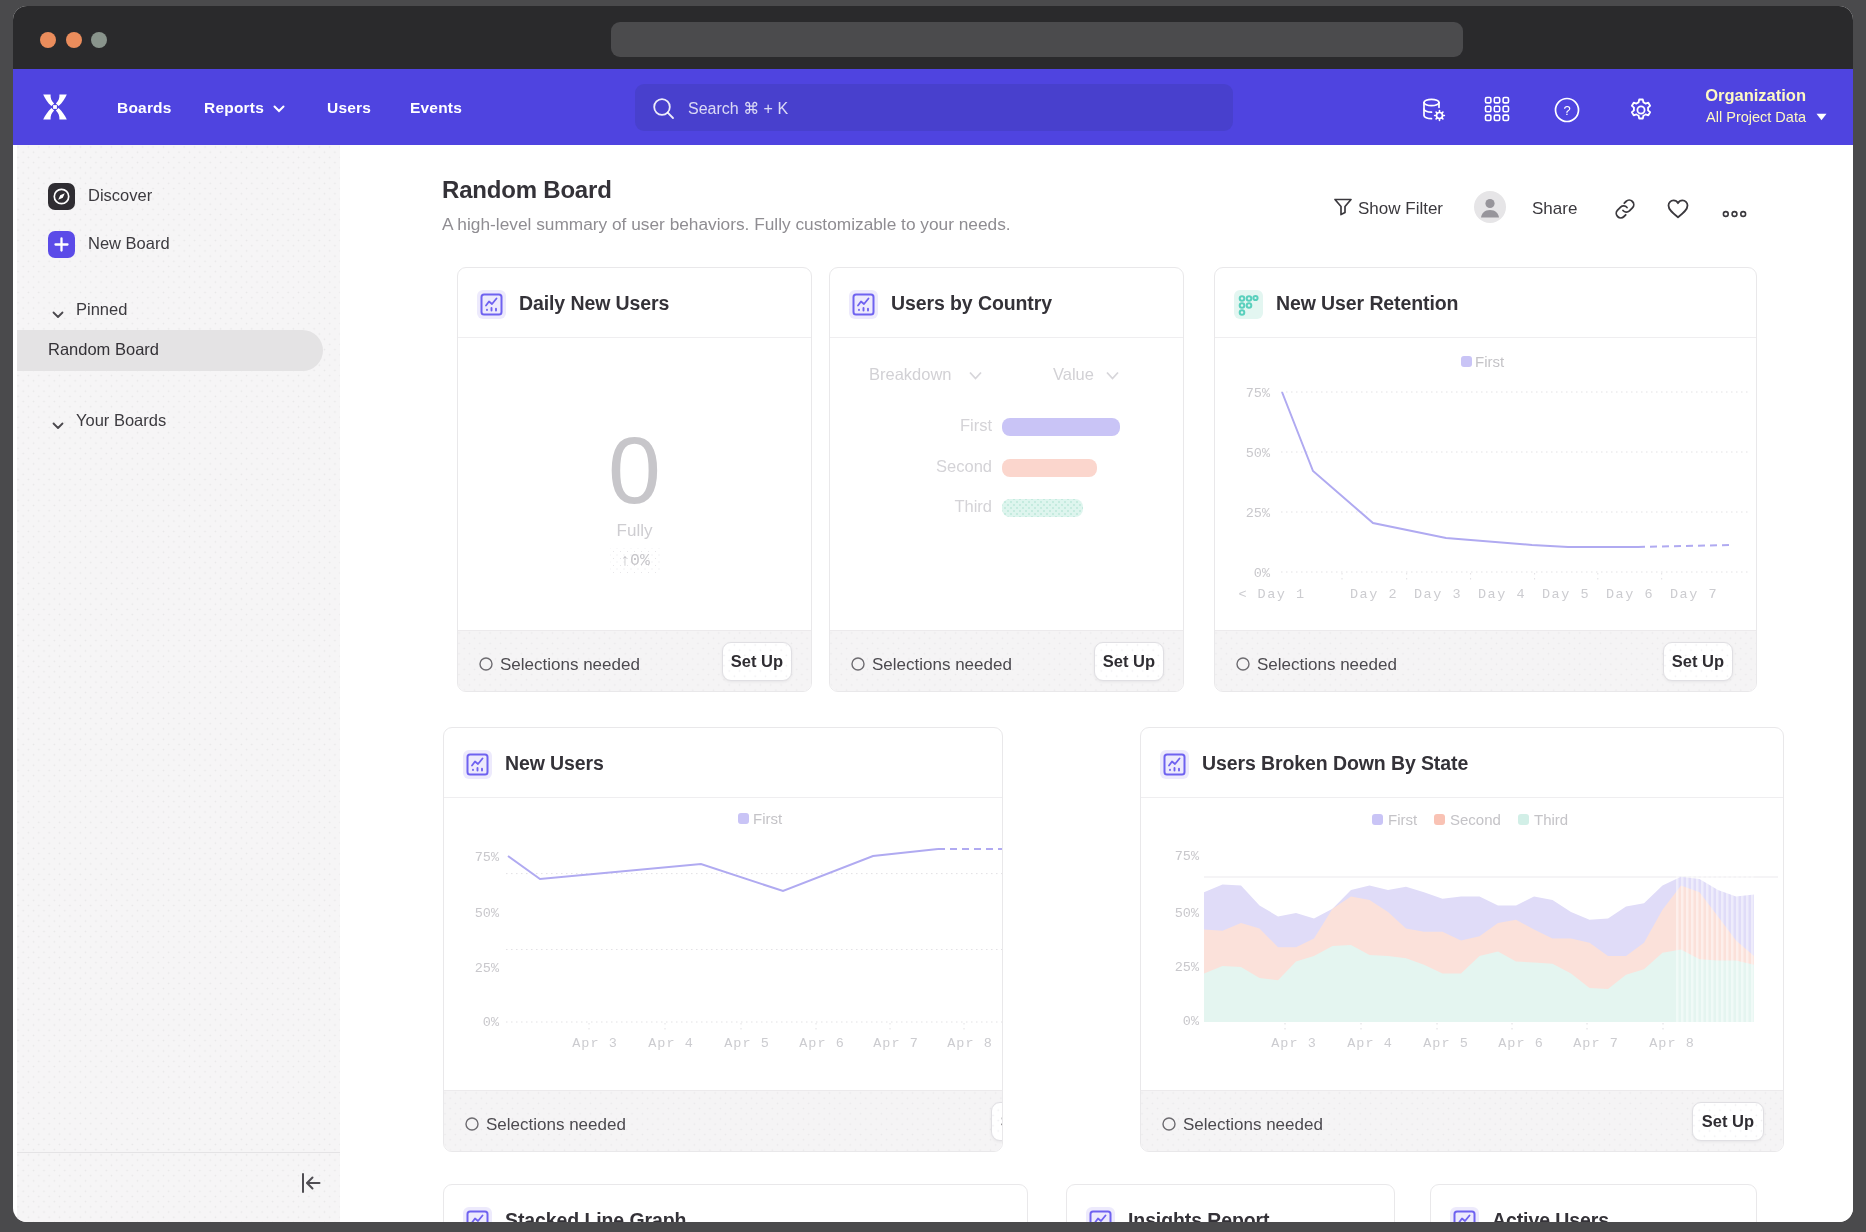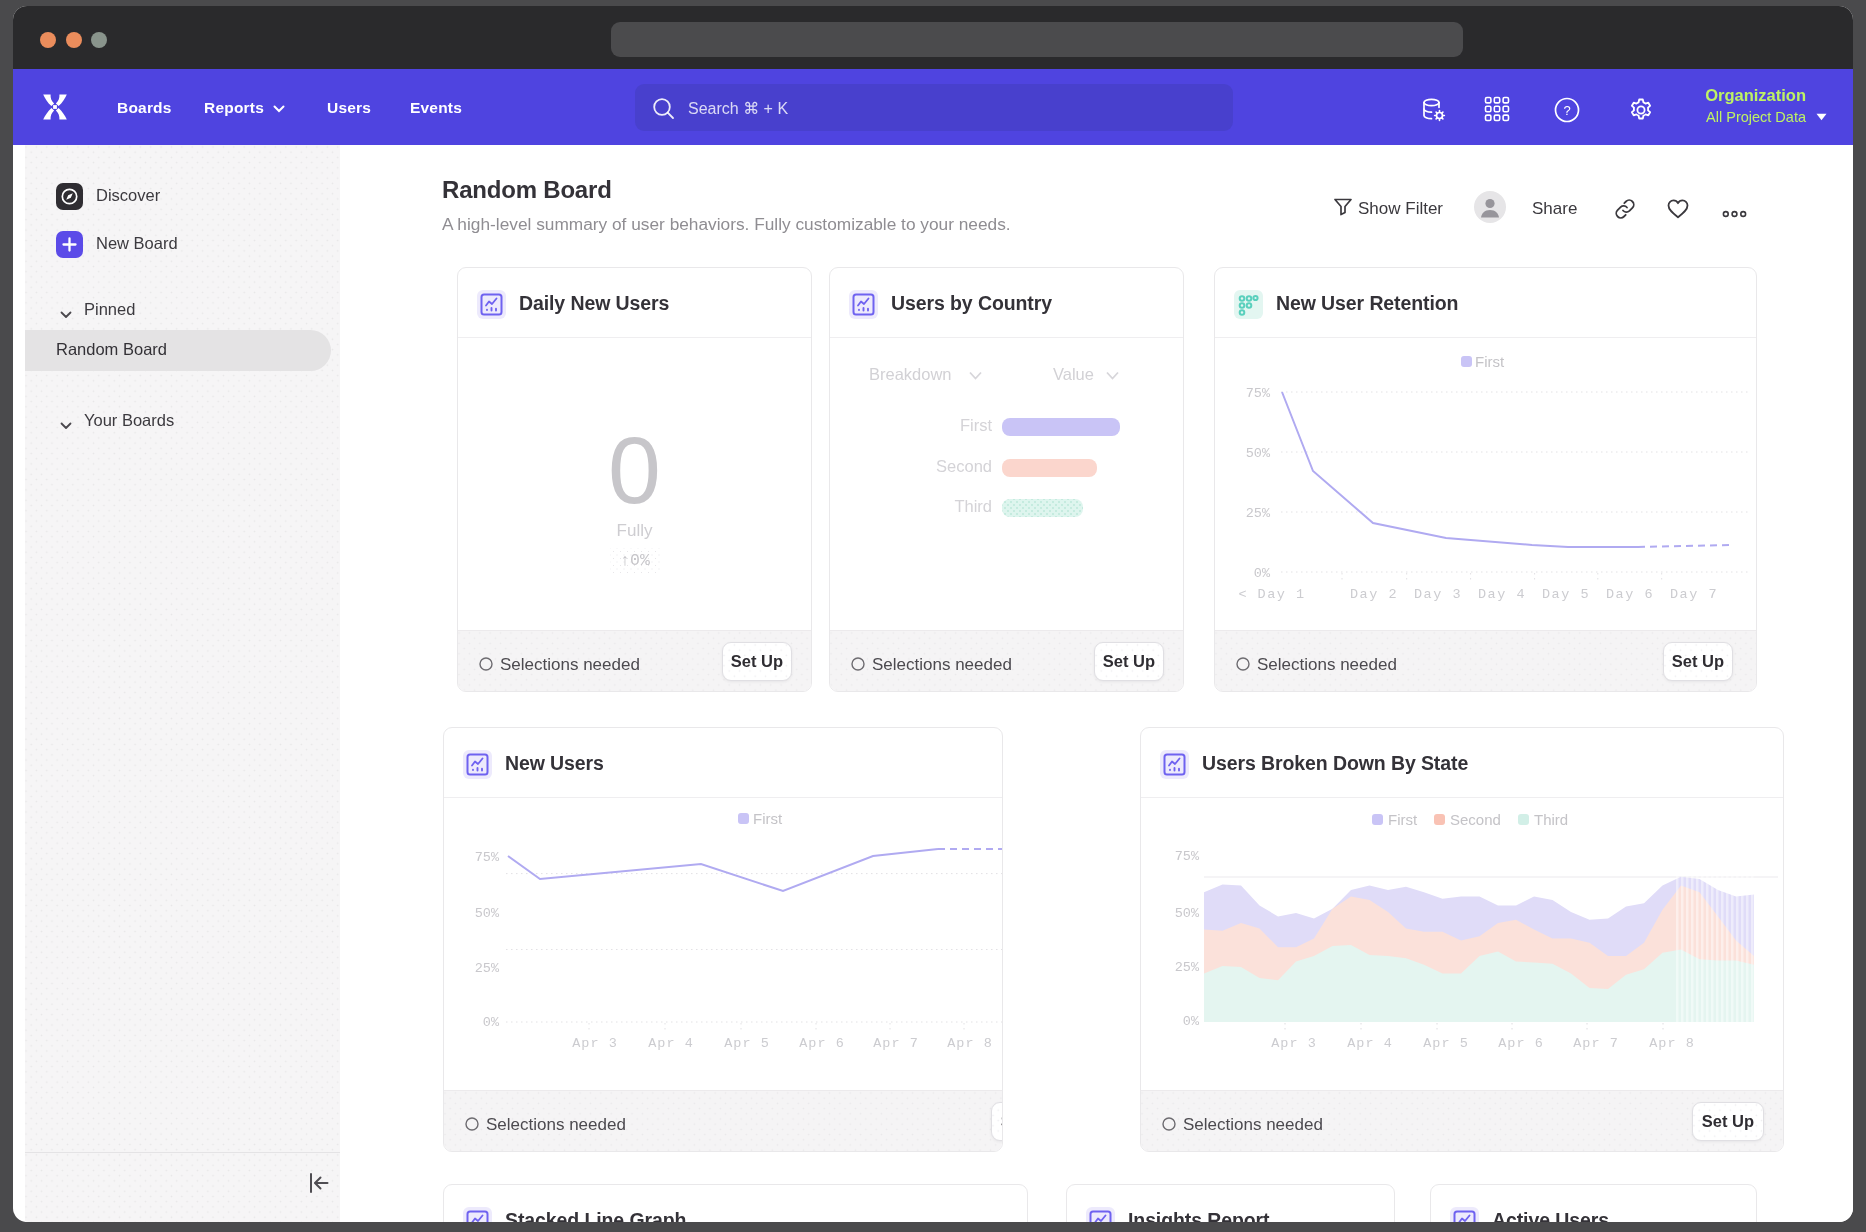--- a/index.html
+++ b/index.html
@@ -6,21 +6,21 @@
   html,body { width:1866px; height:1232px; overflow:hidden; }
   body { background:#4a4a4c; font-family:"Liberation Sans", sans-serif; position:relative; }
   .abs { position:absolute; }
   .window { left:13px; top:6px; width:1840px; height:1216px; border-radius:14px; background:#fff; overflow:hidden; }
   .titlebar { left:0; top:0; width:100%; height:63px; background:#2a2a2c; }
   .tl { border-radius:50%; width:16px; height:16px; top:26px; }
   .urlbar { left:598px; top:16px; width:852px; height:35px; border-radius:9px; background:#4b4b4d; }
   .navbar { left:0; top:63px; width:100%; height:76px; background:#4f44e0; }
   .navitem { color:#fff; font-size:15.5px; font-weight:700; top:30px; letter-spacing:.2px; }
   .search { left:622px; top:15px; width:598px; height:47px; border-radius:9px; background:#4840cd; color:rgba(255,255,255,.8); font-size:16px; }
-  .sidebar { left:12px; top:139px; width:327px; height:1077px; background:#f6f5f6;
+  .sidebar { left:4px; top:139px; width:327px; height:1077px; background:#f6f5f6;
      background-image:radial-gradient(circle,#e7e6e7 .8px,rgba(0,0,0,0) 1px),radial-gradient(circle,#e7e6e7 .8px,rgba(0,0,0,0) 1px);
      background-size:10.4px 10.4px; background-position:1px 2px,6.2px 7.2px; }
   .main { left:327px; top:139px; width:1513px; height:1077px; background:#fff; }
   .sideitem { font-size:16.5px; font-weight:500; color:#3c3a3f; }
   .sicon { width:27px; height:27px; border-radius:7px; left:31px; }
   .pill { left:0; top:185px; width:306px; height:41px; background:#e4e3e4; border-radius:0 21px 21px 0; }
   h1 { font-size:24px; font-weight:700; color:#343238; letter-spacing:-.2px; }
   .subtitle { font-size:17.3px; color:#8f8d92; }
   .hdr-act { font-size:17px; color:#3b393e; }
   .card { background:#fff; border:1px solid #e9e8ea; border-radius:9px; overflow:hidden; }
@@ -96,21 +96,21 @@
           <rect x="20.1" y="20.1" width="5.4" height="5.4" rx="1.4"></rect>
 </svg></div>
     <div class="abs" id="ic-help" style="left:1540px;top:27px;"><svg width="28" height="28" viewBox="0 0 28 28">
           <circle cx="14" cy="14" r="11.5" stroke="#fff" stroke-width="1.7" fill="none"></circle>
           <text x="14" y="19" text-anchor="middle" font-family="Liberation Sans" font-size="13" fill="#fff">?</text>
         </svg></div>
     <div class="abs" id="ic-gear" style="left:1614px;top:27px;"><svg width="28" height="28" viewBox="0 0 28 28" fill="none" stroke="#fff" stroke-width="1.8" stroke-linejoin="round">
 <path d="M12.2,3.5 h3.6 l0.6,2.8 a8,8 0 0 1 2.2,1.3 l2.7,-0.9 1.8,3.1 -2.1,1.9 a8,8 0 0 1 0,2.6 l2.1,1.9 -1.8,3.1 -2.7,-0.9 a8,8 0 0 1 -2.2,1.3 l-0.6,2.8 h-3.6 l-0.6,-2.8 a8,8 0 0 1 -2.2,-1.3 l-2.7,0.9 -1.8,-3.1 2.1,-1.9 a8,8 0 0 1 0,-2.6 l-2.1,-1.9 1.8,-3.1 2.7,0.9 a8,8 0 0 1 2.2,-1.3 Z"></path>
 <circle cx="14" cy="14" r="3.6"></circle>
 </svg></div>
-    <div class="abs" style="left:1688px;top:17px;width:105px;text-align:right;color:#bef264;">
+    <div class="abs" style="left:1688px;top:17px;width:105px;text-align:right;color:#fef9c3;">
       <div style="font-size:16.5px;font-weight:700;">Organization</div>
       <div style="font-size:14.5px;margin-top:4px;">All Project Data</div>
     </div>
     <div class="abs" style="left:1803px;top:38px;">
       <svg width="11" height="8" viewBox="0 0 11 8">
           <path d="M0.5,0.8 L10.5,0.8 L5.5,7.2 Z" fill="#fff"></path>
         </svg>
     </div>
   </div>
 

